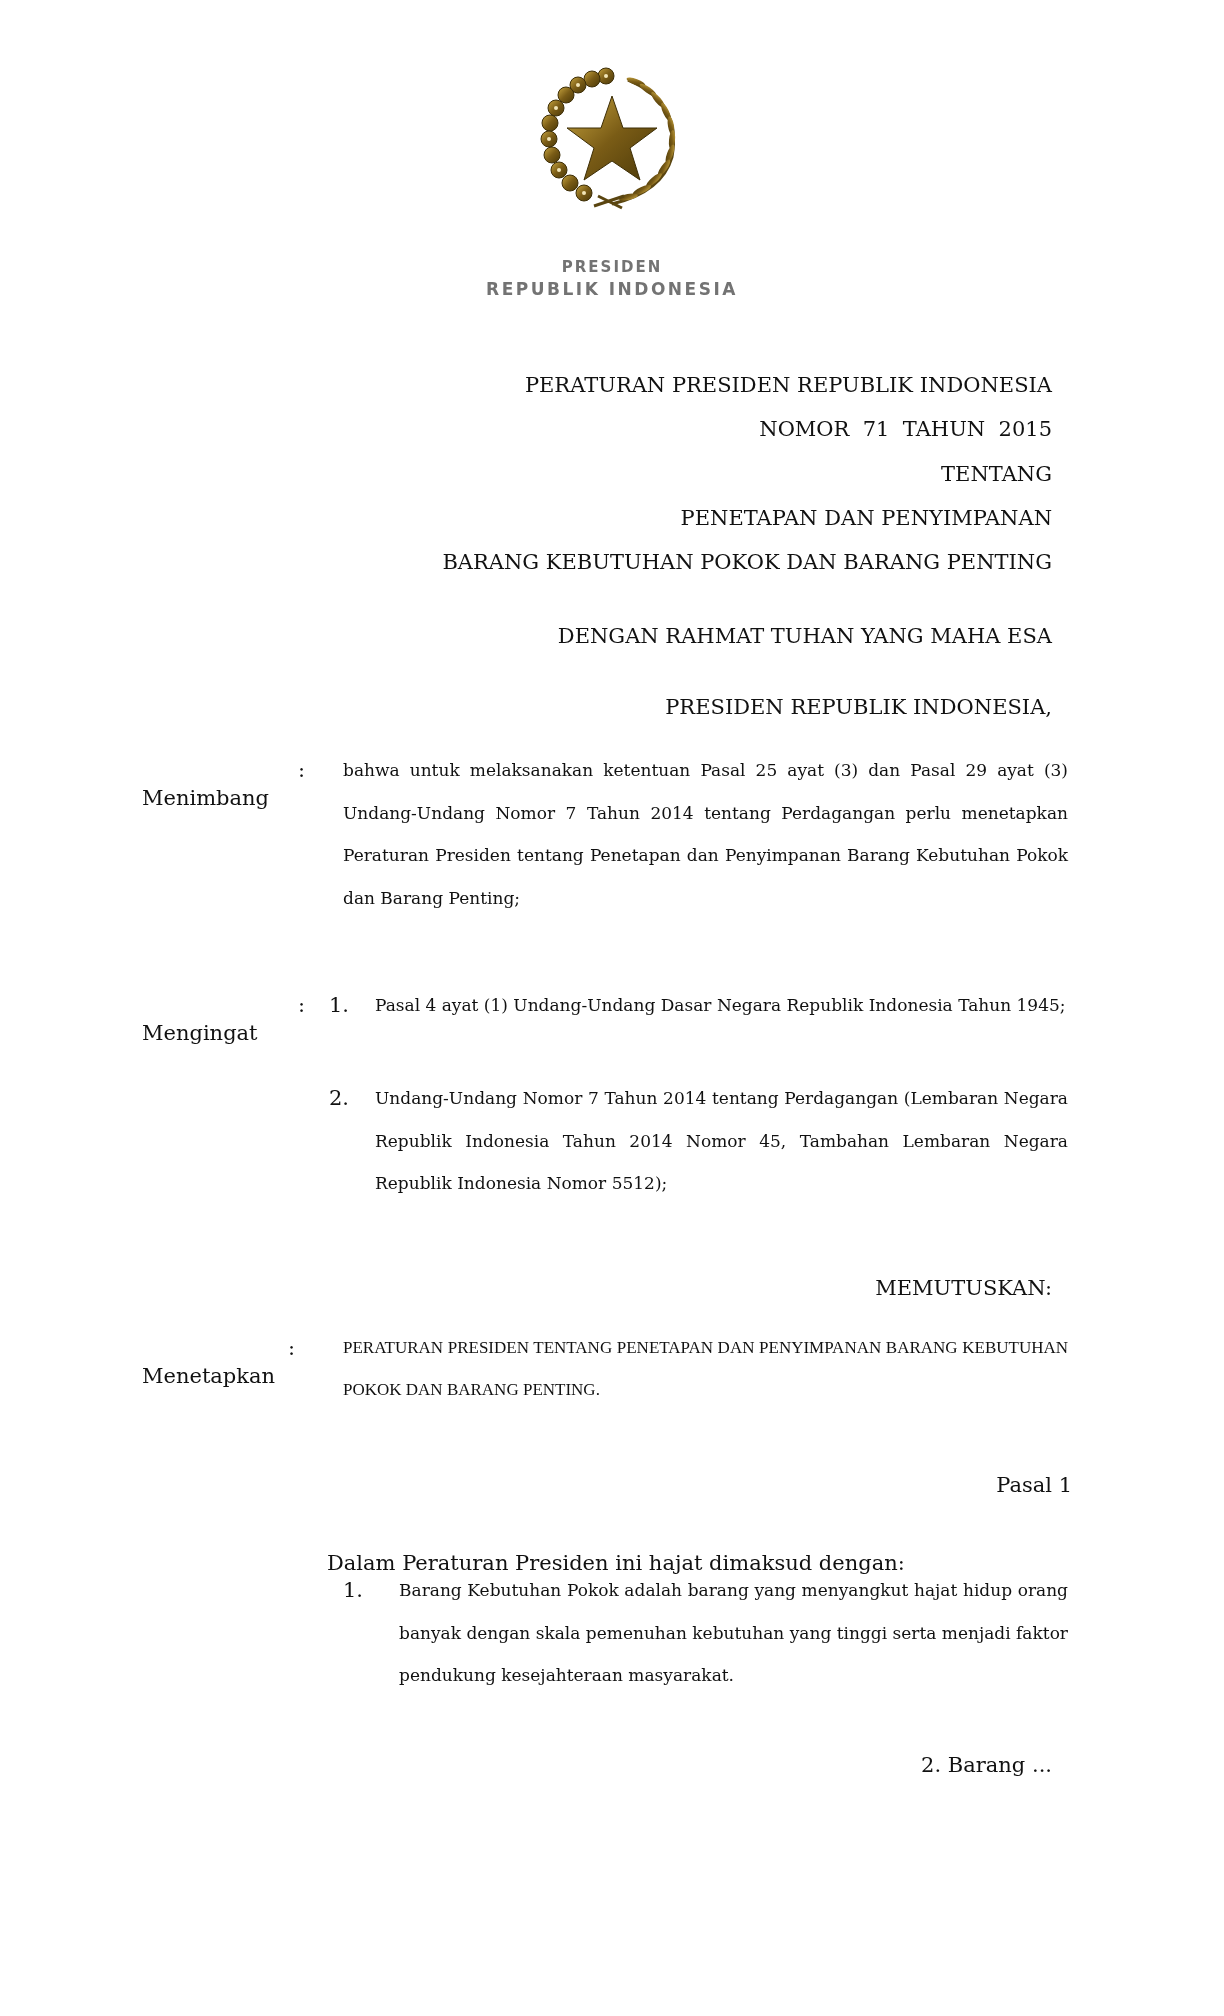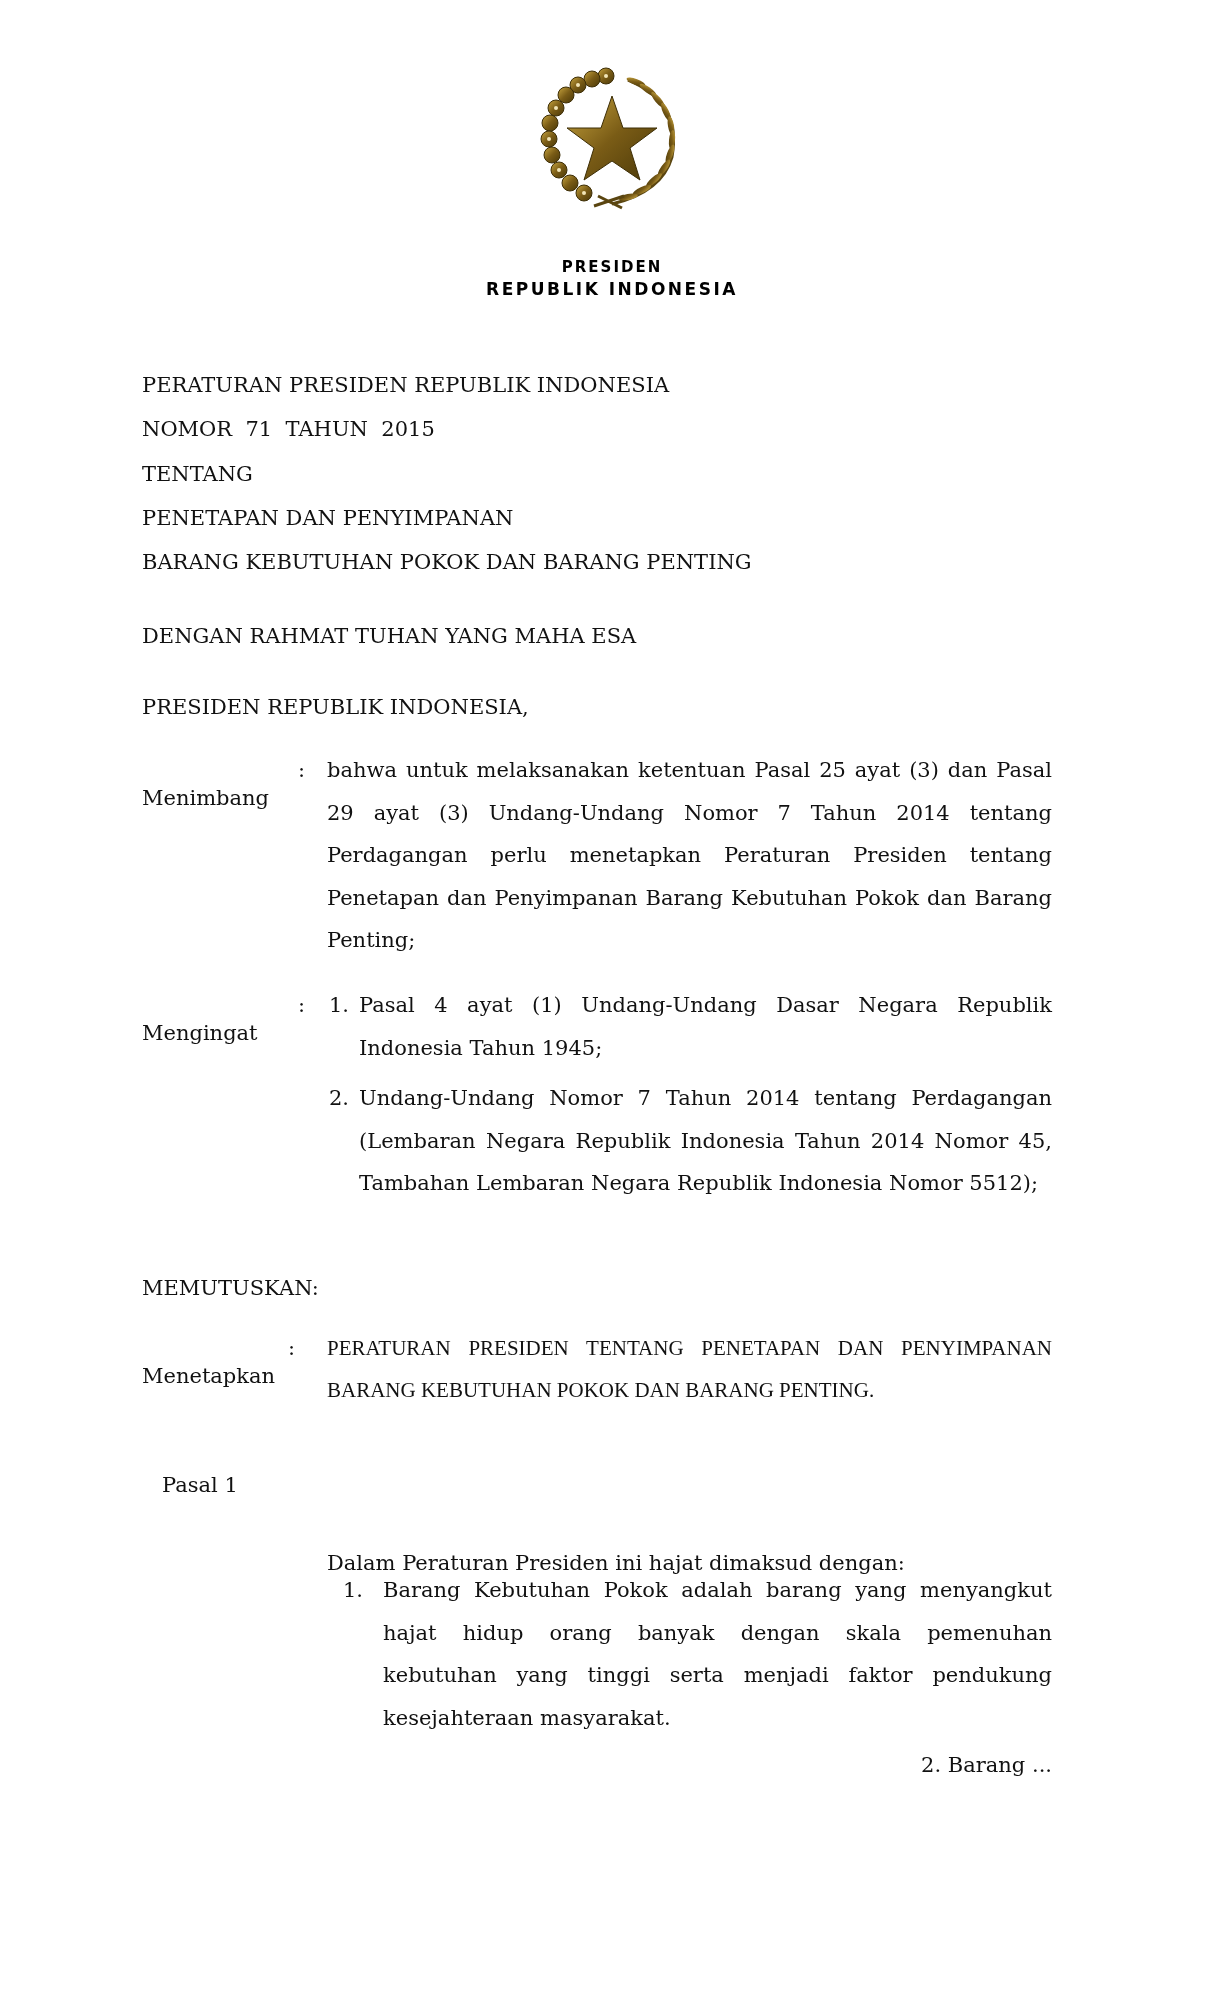--- a/index.html
+++ b/index.html
@@ -6,34 +6,34 @@
   body {
     width: 1224px; height: 2016px; position: relative; overflow: hidden;
     font-family: "DejaVu Serif", "Liberation Serif", serif;
     color: #111111;
   }
   .abs { position: absolute; }
   .emblem { left: 532px; top: 62px; width: 160px; height: 160px; }
   .letterhead {
     position: absolute; left: 0; width: 1224px; text-align: center;
     font-family: "DejaVu Sans", "Liberation Sans", sans-serif;
-    font-weight: bold; color: #000000; letter-spacing: 2px;
+    font-weight: bold; color: #737373; letter-spacing: 2px;
   }
   .lh1 { top: 258px; font-size: 15px; }
   .lh2 { top: 279px; font-size: 17px; letter-spacing: 2.5px; }
 
   .center-line {
-    position: absolute; left: 142px; width: 910px; text-align: left;
+    position: absolute; left: 142px; width: 910px; text-align: right;
     font-size: 21px; line-height: 26px; white-space: nowrap;
   }
   .lbl { position: absolute; left: 142px; font-size: 21px; line-height: 26px; white-space: nowrap; margin-top: 28px; }
   .colon { position: absolute; left: 298px; font-size: 21px; line-height: 26px; }
   .para {
-    position: absolute; font-size: 21px; line-height: 42.5px;
-    text-align: justify; text-align-last: left;
+    position: absolute; font-size: 17px; line-height: 42.5px;
+    text-align: justify; text-align-last: left; margin-left: 16px;
   }
   .para.caps { line-height: 42px; font-family: Liberation Serif, serif; }
   .num { position: absolute; font-size: 21px; line-height: 26px; }
   .cont { position: absolute; right: 172px; font-size: 21px; line-height: 26px; white-space: nowrap; }
 </style>
 </head>
 <body>
 
 <div class="abs emblem">
   <svg width="160" height="160" viewBox="0 0 160 160">

